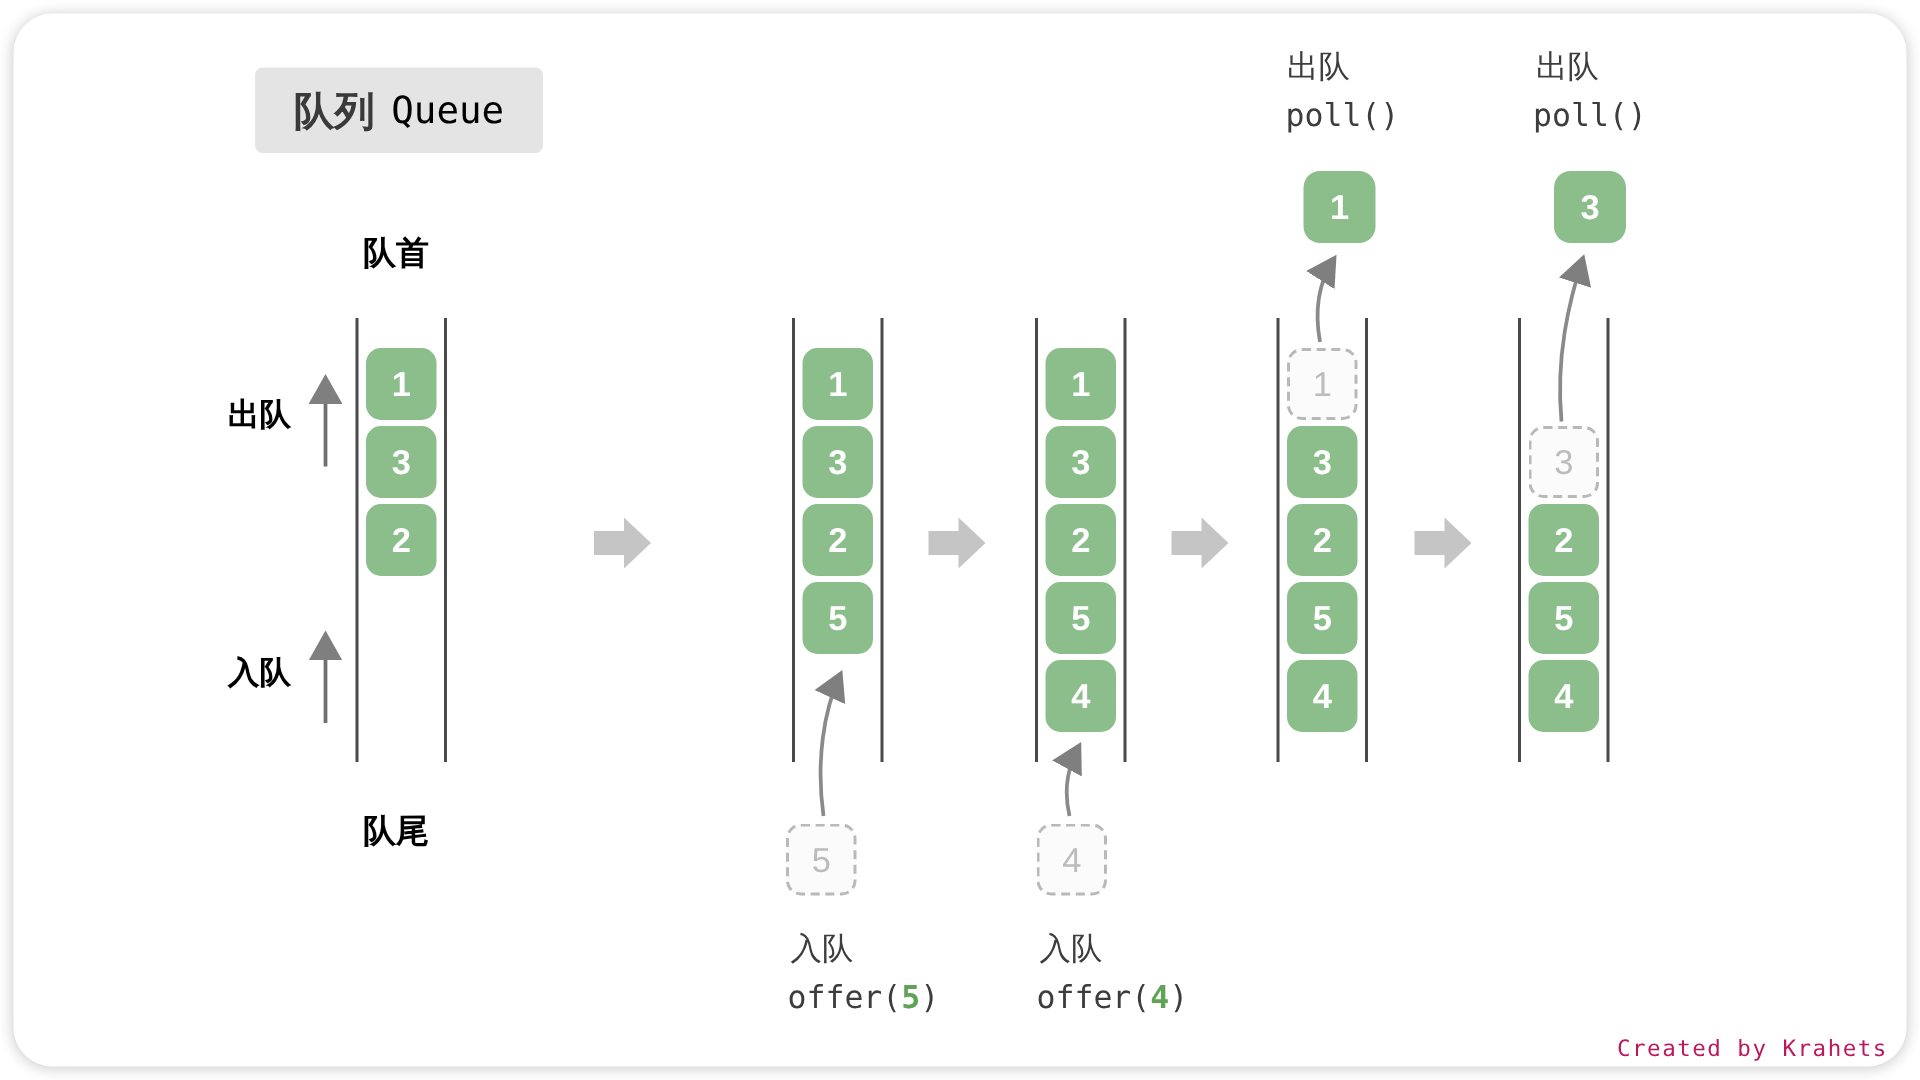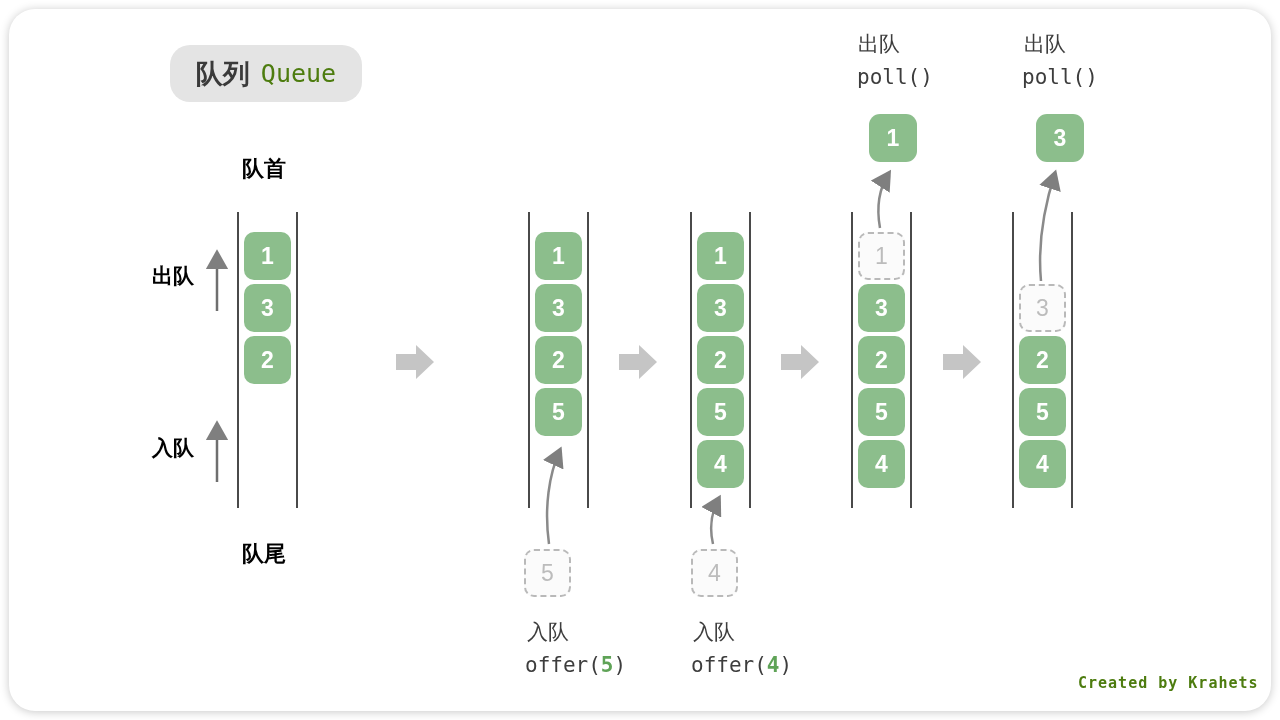--- a/index.html
+++ b/index.html
@@ -5,48 +5,48 @@
   html,body { margin:0; padding:0; background:#ffffff; }
   body { width:1280px; height:720px; font-family:"Liberation Sans",sans-serif; }
   .canvas { position:relative; width:1280px; height:720px; overflow:hidden; }
   .card {
     position:absolute; left:9px; top:9px; width:1262px; height:702px;
     background:#ffffff; border-radius:26px;
     box-shadow:0 1px 10px rgba(0,0,0,0.22);
   }
   .title-box {
     position:absolute; left:170px; top:45px; width:192px; height:57px;
-    background:#e4e4e4; border-radius:20px;
+    background:#e4e4e4; border-radius:5px;
     display:flex; align-items:center; justify-content:center; gap:11px;
   }
   .title-zh { font-size:27px; font-weight:bold; color:#3a3a3a; }
-  .title-en { font-family:"DejaVu Sans Mono","Liberation Mono",monospace; font-size:25px; color:#4d7c0f; }
+  .title-en { font-family:"DejaVu Sans Mono","Liberation Mono",monospace; font-size:25px; color:#000000; }
   .vline { position:absolute; top:212px; height:296px; width:2px; background:#4a4a4a; }
   .box {
     position:absolute; width:47px; height:48px; border-radius:10px;
     background:#8CBE8C; color:#ffffff; font-weight:bold; font-size:23px;
     display:flex; align-items:center; justify-content:center;
   }
   .box.out { width:48px; height:48px; border-radius:11px; }
   .box.ghost {
     width:43px; height:44px; background:#fbfbfb;
     border:2px dashed #b9b9b9; color:#bcbcbc; font-weight:normal;
   }
   .bold-lbl { position:absolute; font-size:22px; font-weight:bold; color:#000000; }
   .op-lbl { position:absolute; font-size:21px; color:#3d3d3d; }
   .code {
     position:absolute; font-family:"DejaVu Sans Mono","Liberation Mono",monospace;
     font-size:21px; color:#3d3d3d; white-space:nowrap;
   }
   .code .arg { color:#5FA357; font-weight:bold; }
   .overlay { position:absolute; left:0; top:0; pointer-events:none; }
   .watermark {
-    position:absolute; left:1078px; top:674px;
+    position:absolute; left:1078px; top:690px;
     font-family:"DejaVu Sans Mono","Liberation Mono",monospace;
-    font-size:15px; color:#4d7c0f; letter-spacing:1px;font-weight:bold;
+    font-size:15px; color:#be185d; letter-spacing:1px;
   }
 </style>
 </head>
 <body>
 
 <div class="canvas">
   <div class="card"></div>
 
   <div class="title-box">
     <span class="title-zh">队列</span>

